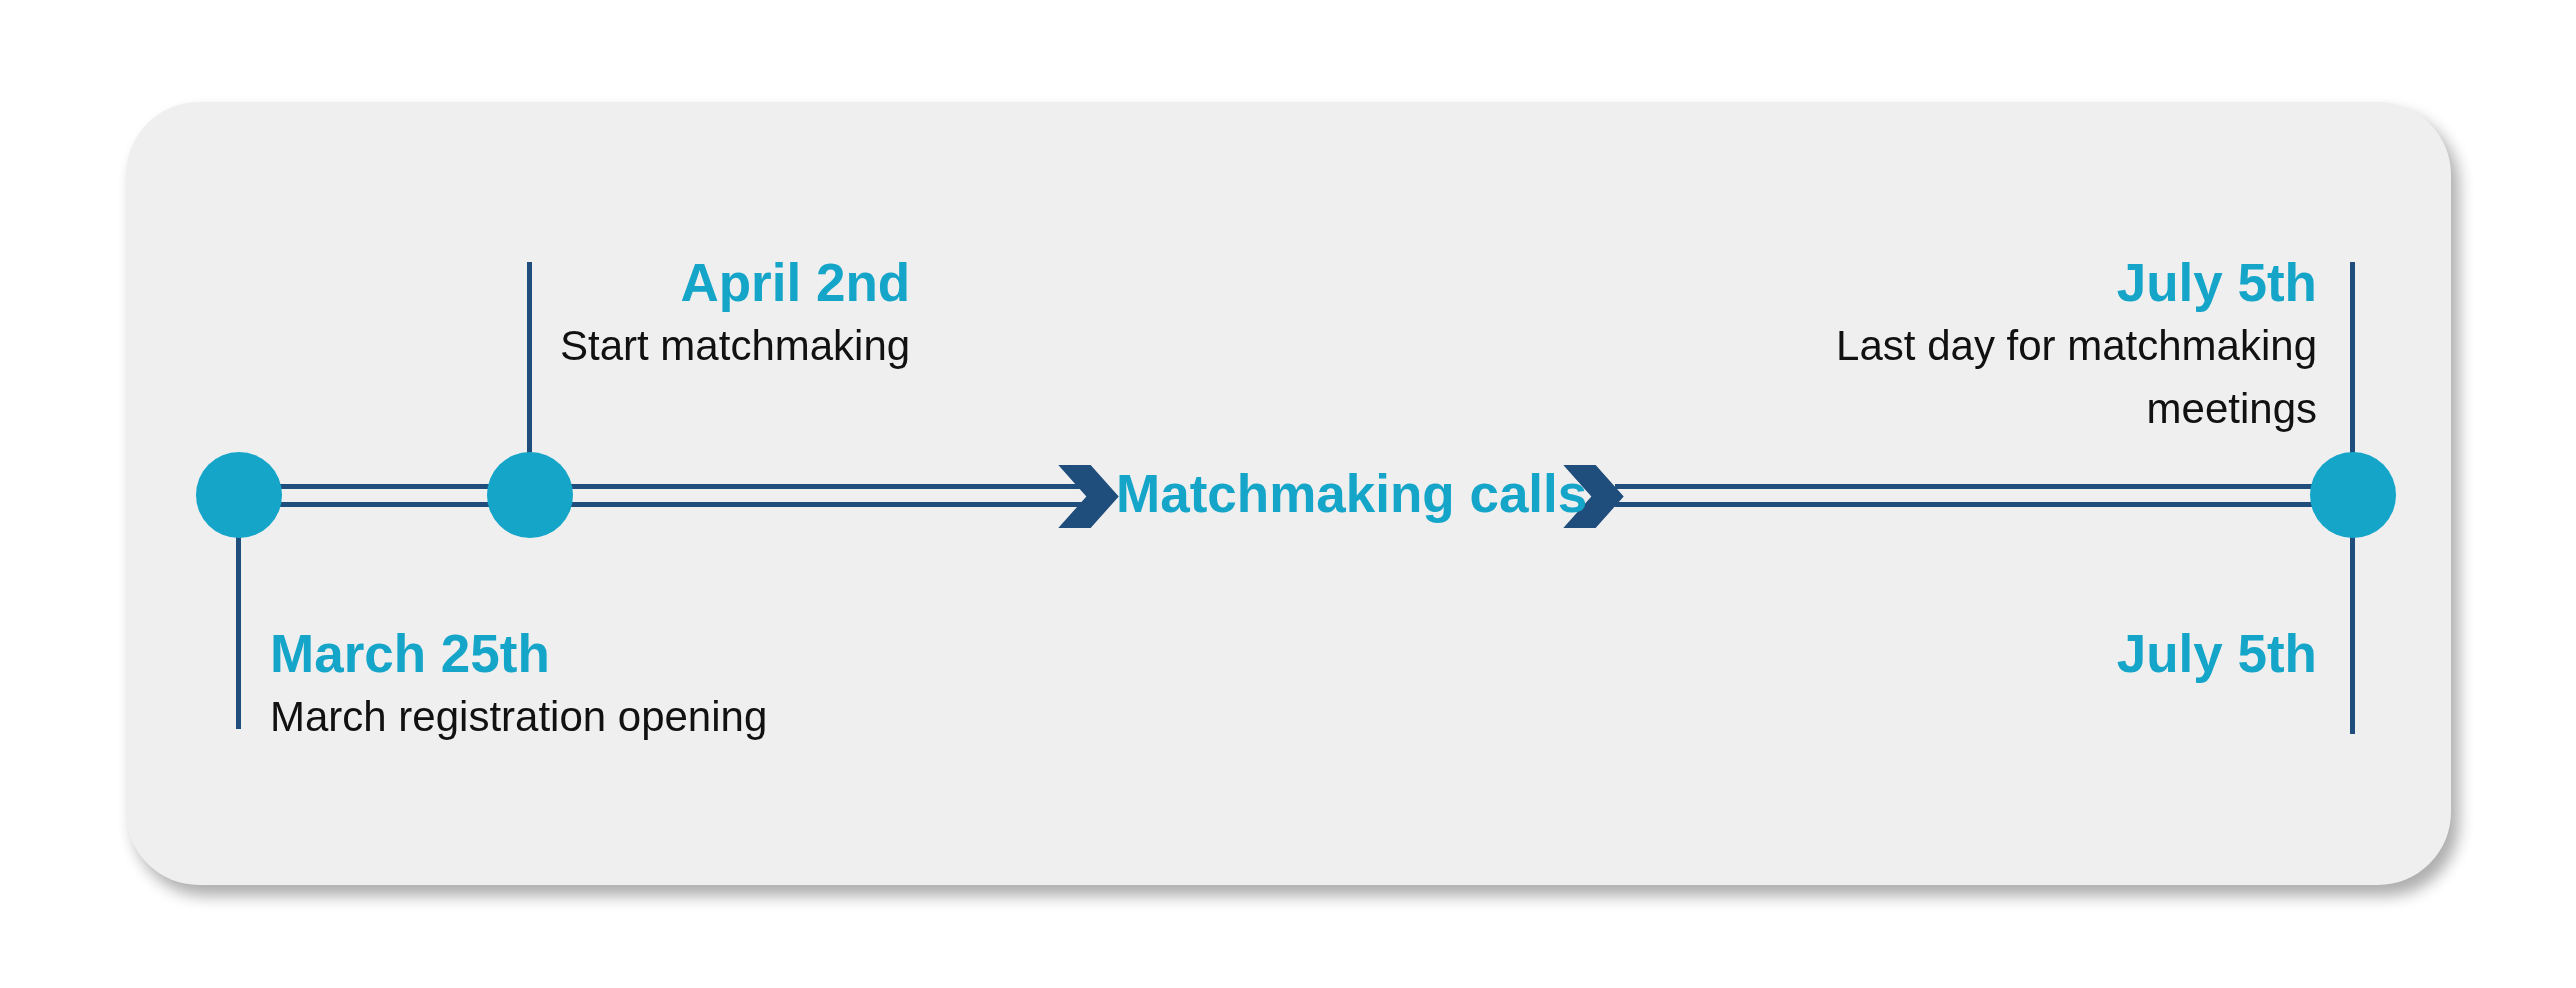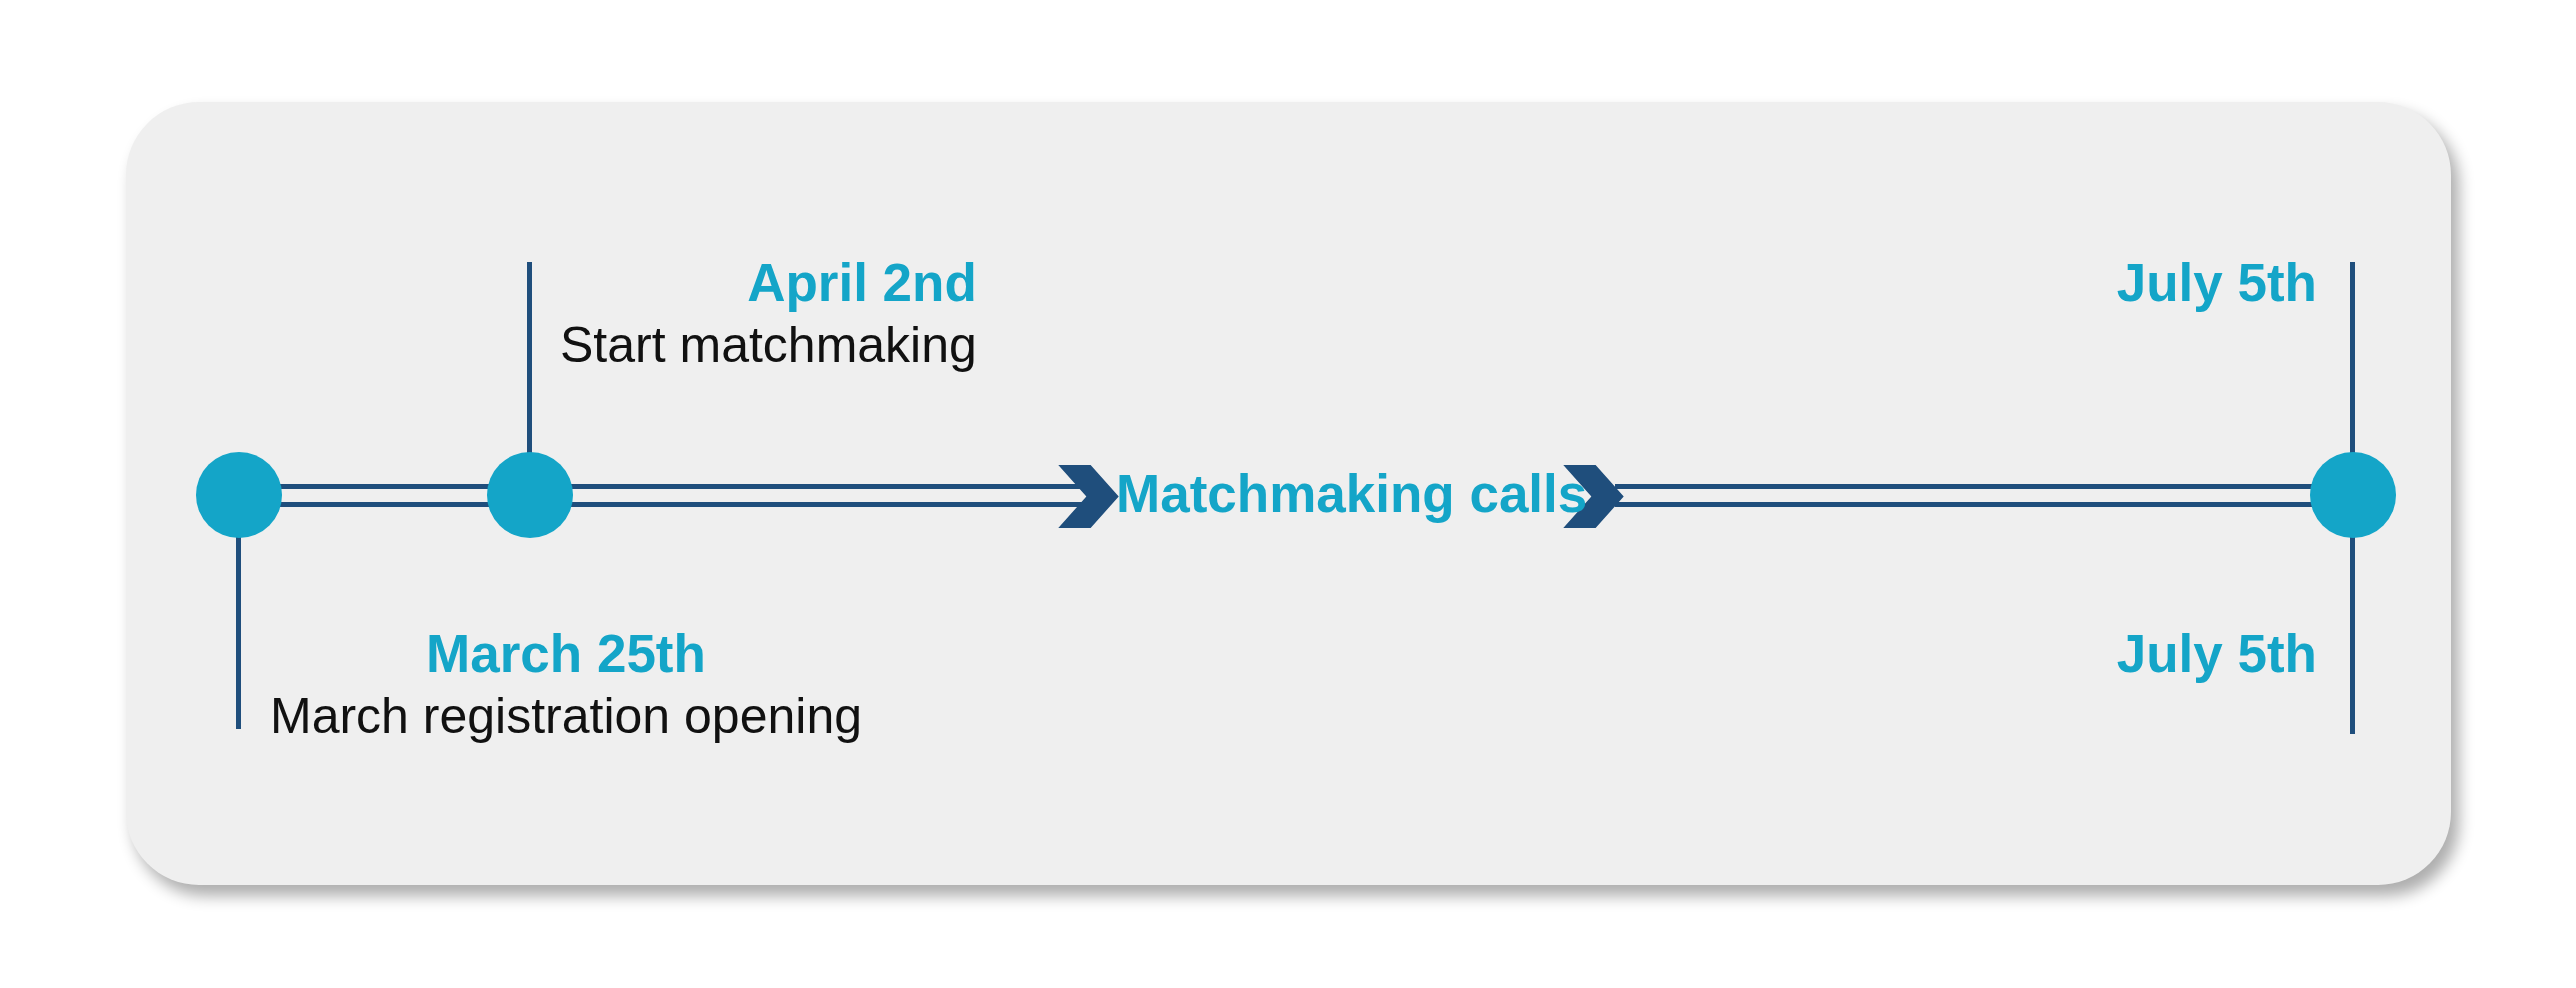--- a/index.html
+++ b/index.html
@@ -37,23 +37,23 @@
   .chev-right{left:1563px;}
   
   .center-label{
     position:absolute;left:1116px;top:465px;width:451px;
     text-align:right;font-size:53px;font-weight:700;color:#14a5c8;line-height:57px;
     white-space:nowrap;
   }
   
   .tb{position:absolute;}
   .tb .date{font-size:53px;font-weight:700;color:#14a5c8;line-height:63px;}
-  .tb .label{font-size:50px;font-weight:400;color:#111111;line-height:63px;white-space:pre-line;}
+  .tb .label{font-size:42px;font-weight:400;color:#111111;line-height:63px;white-space:pre-line;}
   .tb-tl{left:560px;top:251px;text-align:right;}
-  .tb-bl{left:270px;top:622px;text-align:center;}
+  .tb-bl{left:270px;top:622px;text-align:left;}
   .tb-tr{right:259px;top:251px;text-align:right;}
   .tb-br{right:259px;top:622px;text-align:right;}
 </style>
 </head>
 <body>
 
 <div class="stage">
   <div class="card"></div>
 
   <div class="vline v-bl"></div>
@@ -92,19 +92,21 @@
     <div class="label">Start matchmaking</div>
   </div>
 
   <div class="tb tb-bl">
     <div class="date">March 25th</div>
     <div class="label">March registration opening</div>
   </div>
 
   <div class="tb tb-tr">
     <div class="date">July 5th</div>
+    <div class="label">Last day for matchmaking
+meetings</div>
   </div>
 
   <div class="tb tb-br">
     <div class="date">July 5th</div>
   </div>
 </div>
 
 
 </body></html>

